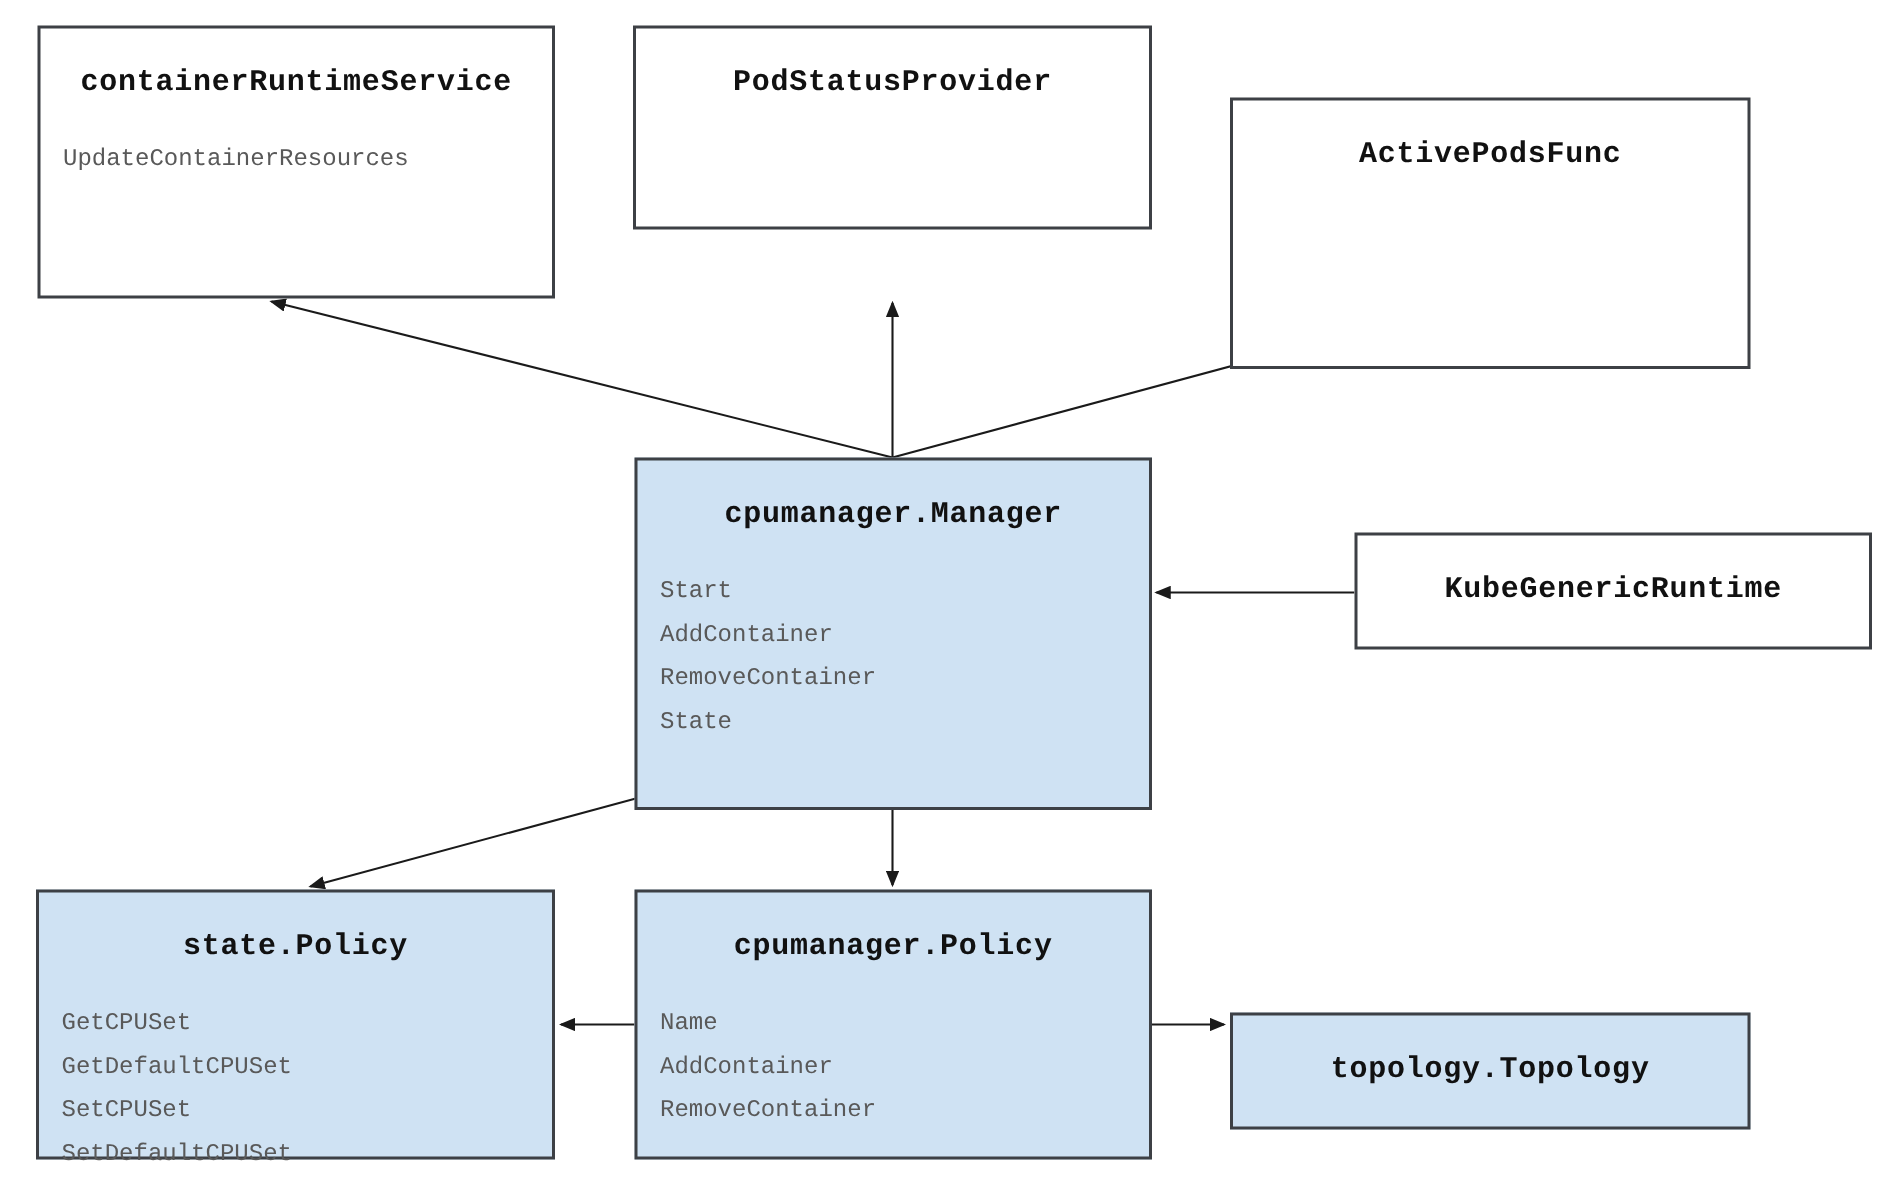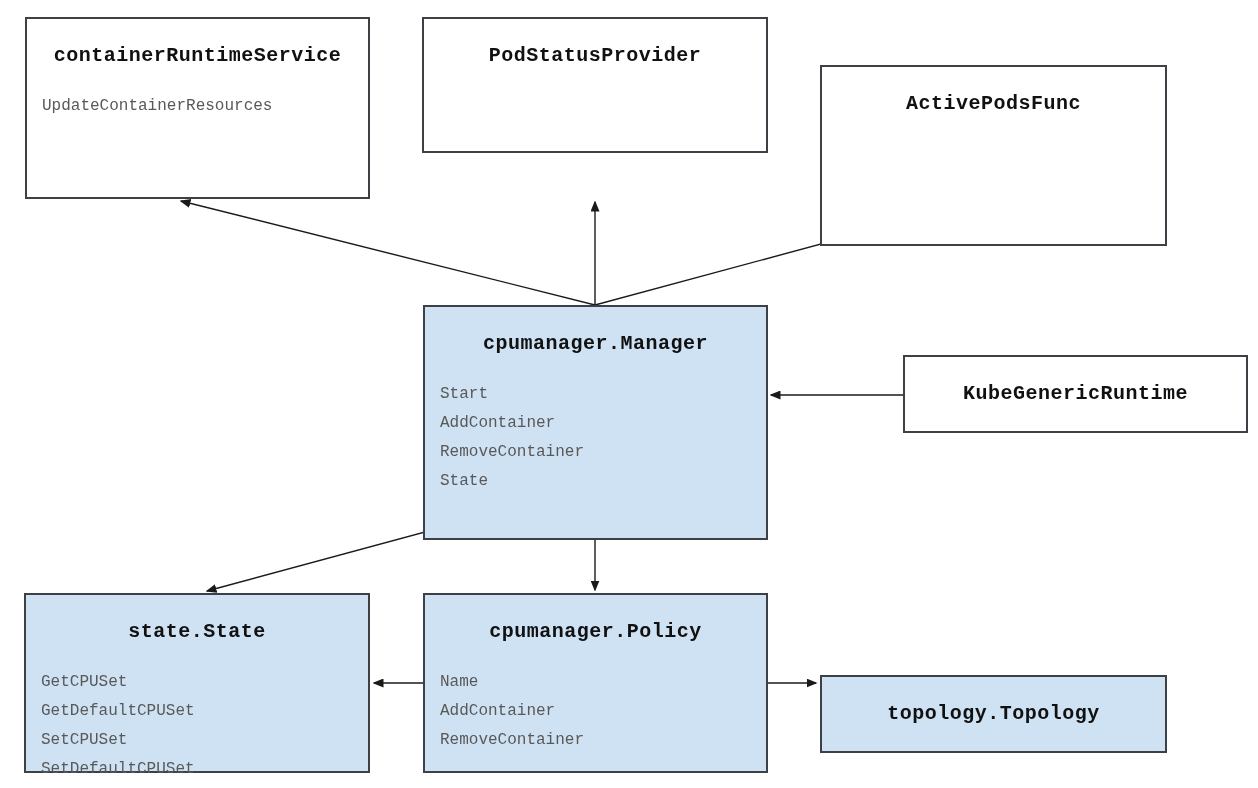--- a/index.html
+++ b/index.html
@@ -106,21 +106,21 @@
           <div class="method">Start</div>
           <div class="method">AddContainer</div>
           <div class="method">RemoveContainer</div>
           <div class="method">State</div>
         </div>
       </div>
       <div class="node vcenter" style="left: 903px; top: 355px; width: 345px; height: 78px;">
         <div class="node-title">KubeGenericRuntime</div>
       </div>
       <div class="node blue" style="left: 24px; top: 593px; width: 346px; height: 180px;">
-        <div class="node-title">state.State</div>
+        <div class="node-title">state.Policy</div>
         <div class="methods">
           <div class="method">GetCPUSet</div>
           <div class="method">GetDefaultCPUSet</div>
           <div class="method">SetCPUSet</div>
           <div class="method">SetDefaultCPUSet</div>
         </div>
       </div>
       <div class="node blue" style="left: 423px; top: 593px; width: 345px; height: 180px; font-family: Liberation Mono, monospace;">
         <div class="node-title">cpumanager.Policy</div>
         <div class="methods">

